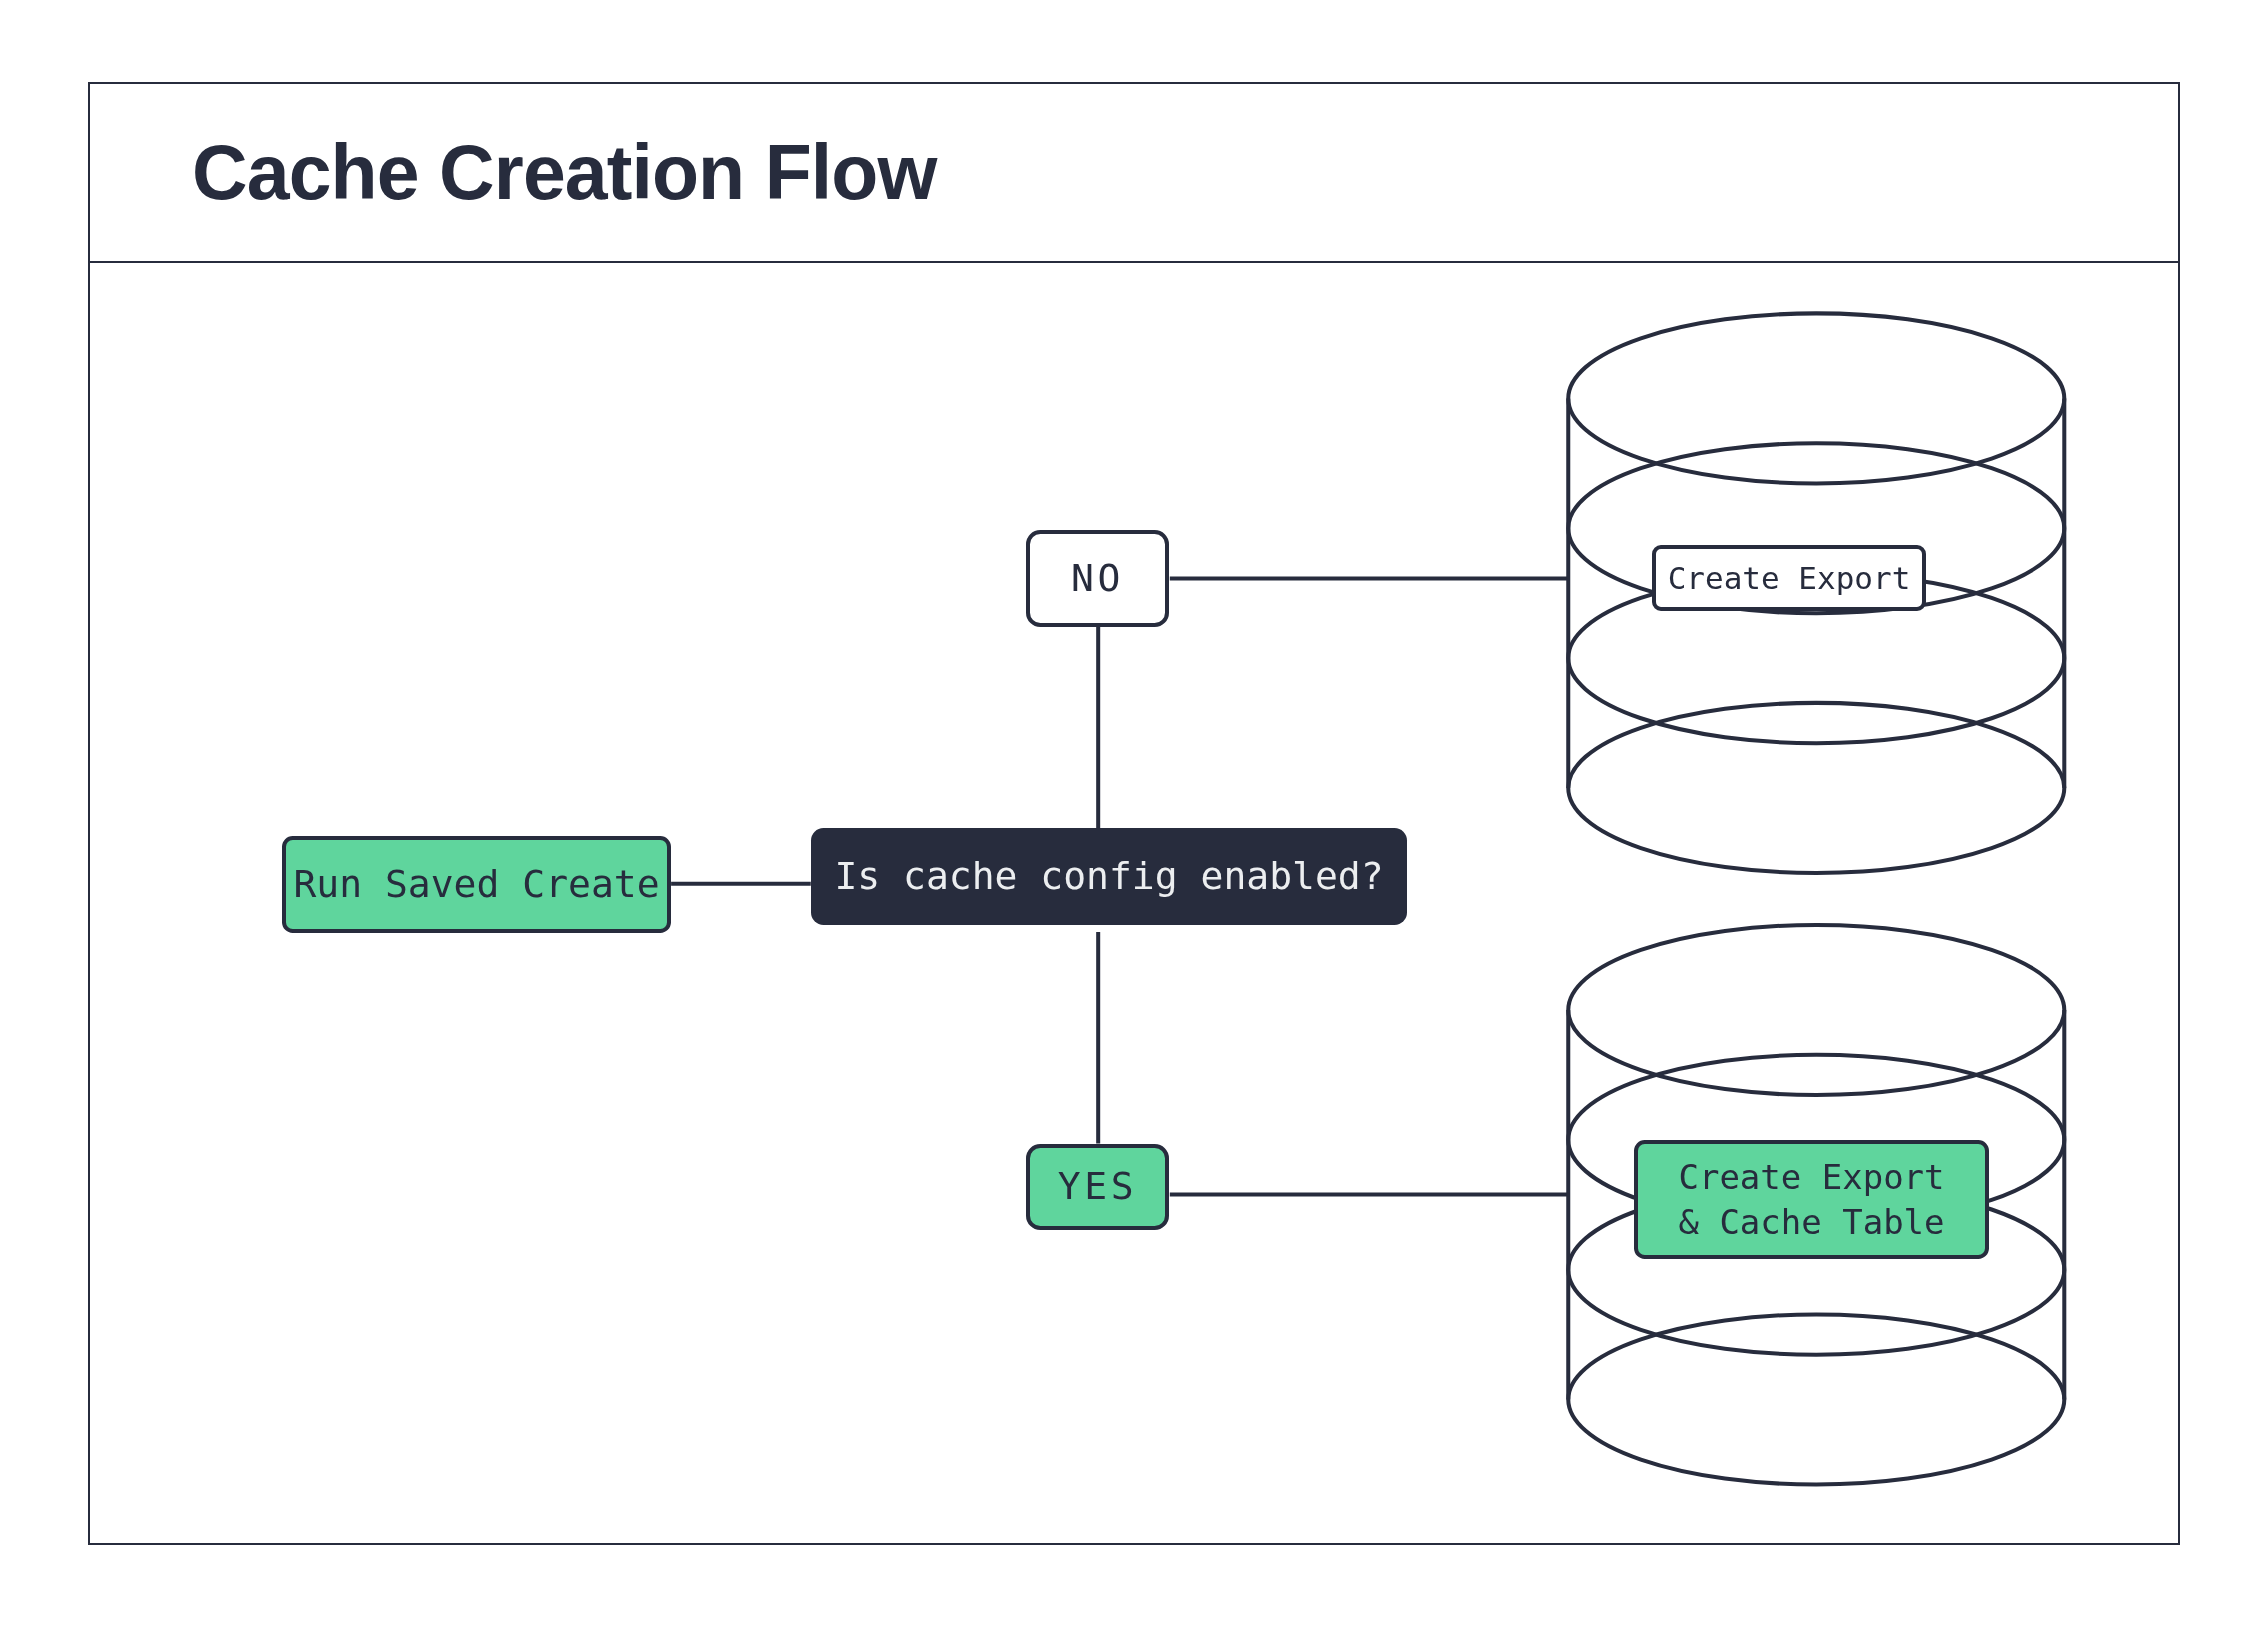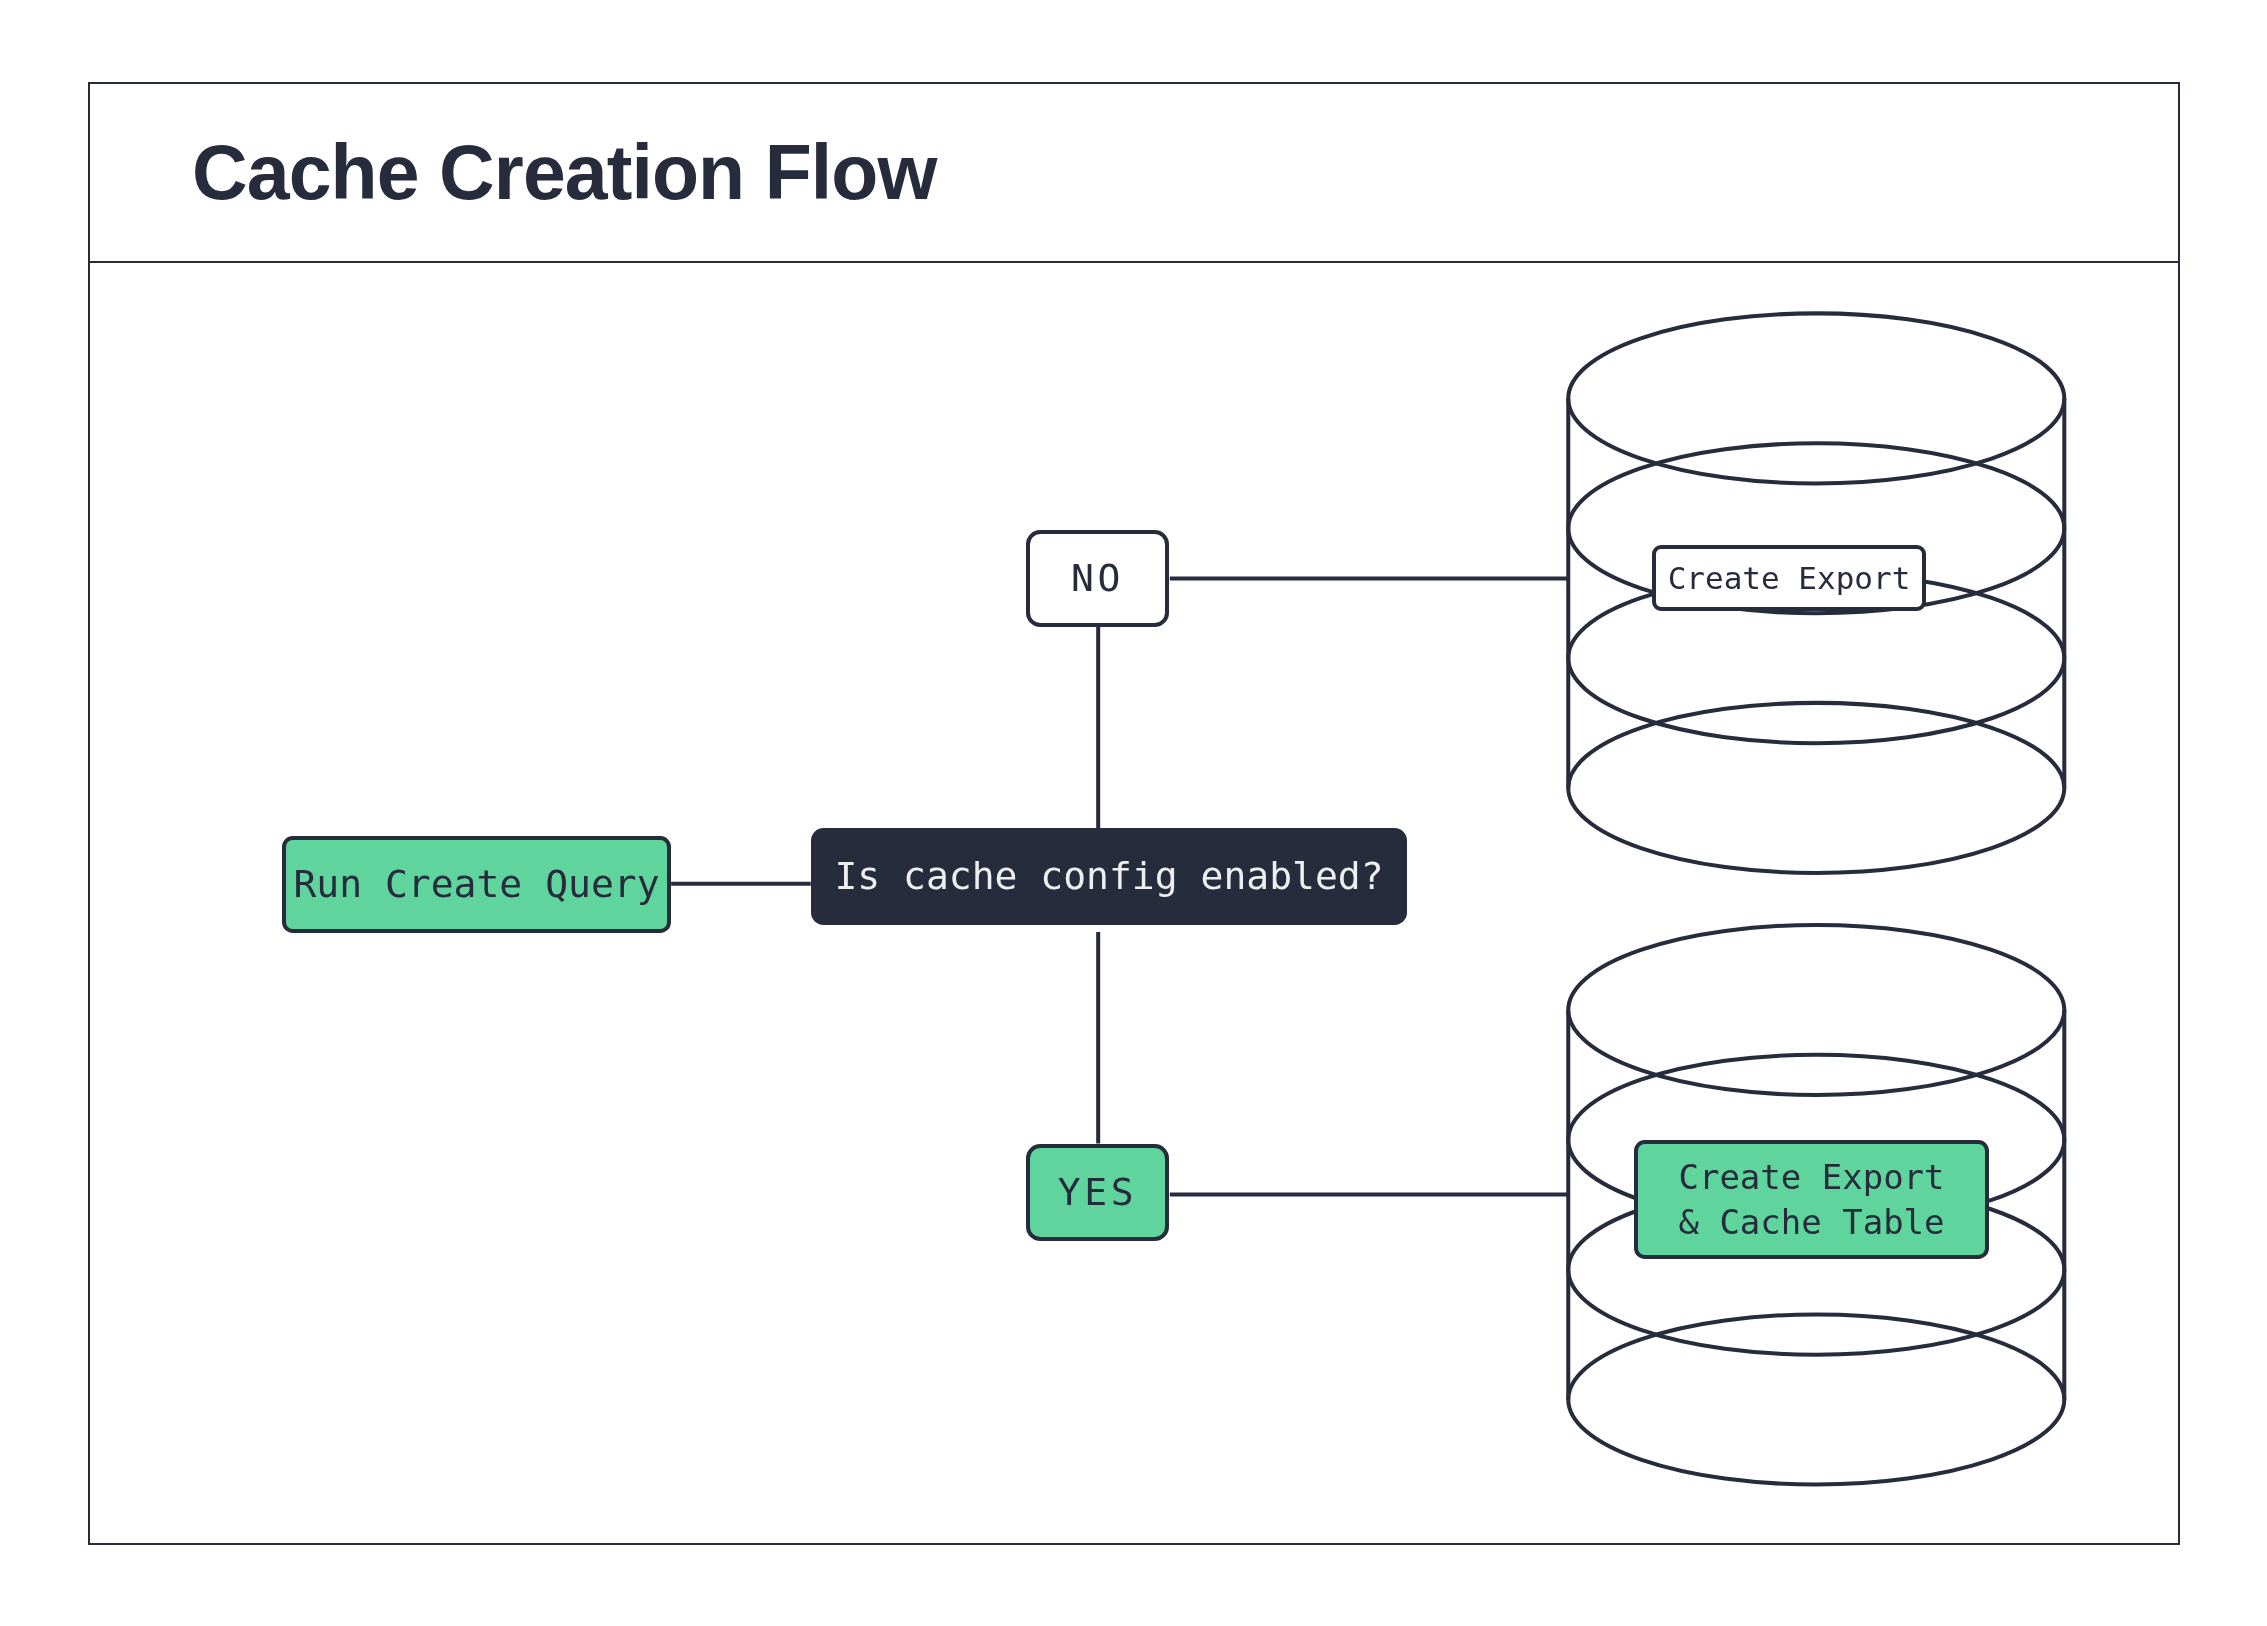--- a/index.html
+++ b/index.html
@@ -64,21 +64,21 @@
     left:811px;top:828px;width:596px;height:97px;
     background:var(--ink);border:none;border-radius:12.5px;
     color:var(--qtext);
     justify-content:center;
   }
   .node-no{
     left:1026px;top:530px;width:143px;height:97px;
     border-radius:14.3px;letter-spacing:3.6px;
   }
   .node-yes{
-    left:1026px;top:1144px;width:143px;height:97px;
+    left:1026px;top:1144px;width:143px;height:86px;
     background:var(--green);border-radius:14.3px;letter-spacing:3.6px;text-align:center;
   }
   .lbl-export{
     left:1652px;top:545px;width:274px;height:66px;
     border-radius:9px;font-size:31px;
   }
   .lbl-cache{
     left:1634px;top:1140px;width:355px;height:119px;
     background:var(--green);border-radius:10.7px;
     font-size:34px;flex-direction:column;
@@ -116,21 +116,21 @@
       <line class="ln" x1="1751" y1="1128" x2="1751" y2="1563"></line>
       <line class="ln" x1="2305" y1="1128" x2="2305" y2="1563"></line>
       <ellipse class="ln" cx="2028" cy="1563" rx="277" ry="95"></ellipse>
       <ellipse class="ln" cx="2028" cy="1418" rx="277" ry="95"></ellipse>
       <ellipse class="ln" cx="2028" cy="1273" rx="277" ry="95"></ellipse>
       <ellipse class="ln" cx="2028" cy="1128" rx="277" ry="95"></ellipse>
     </g>
   </svg>
 
   <div class="node node-start">
-    <span>Run Create Query</span>
+    <span>Run Saved Create</span>
   </div>
 
   <div class="node node-question">
     <span>Is cache config enabled?</span>
   </div>
 
   <div class="node node-no">
     <span>NO</span>
   </div>
 

